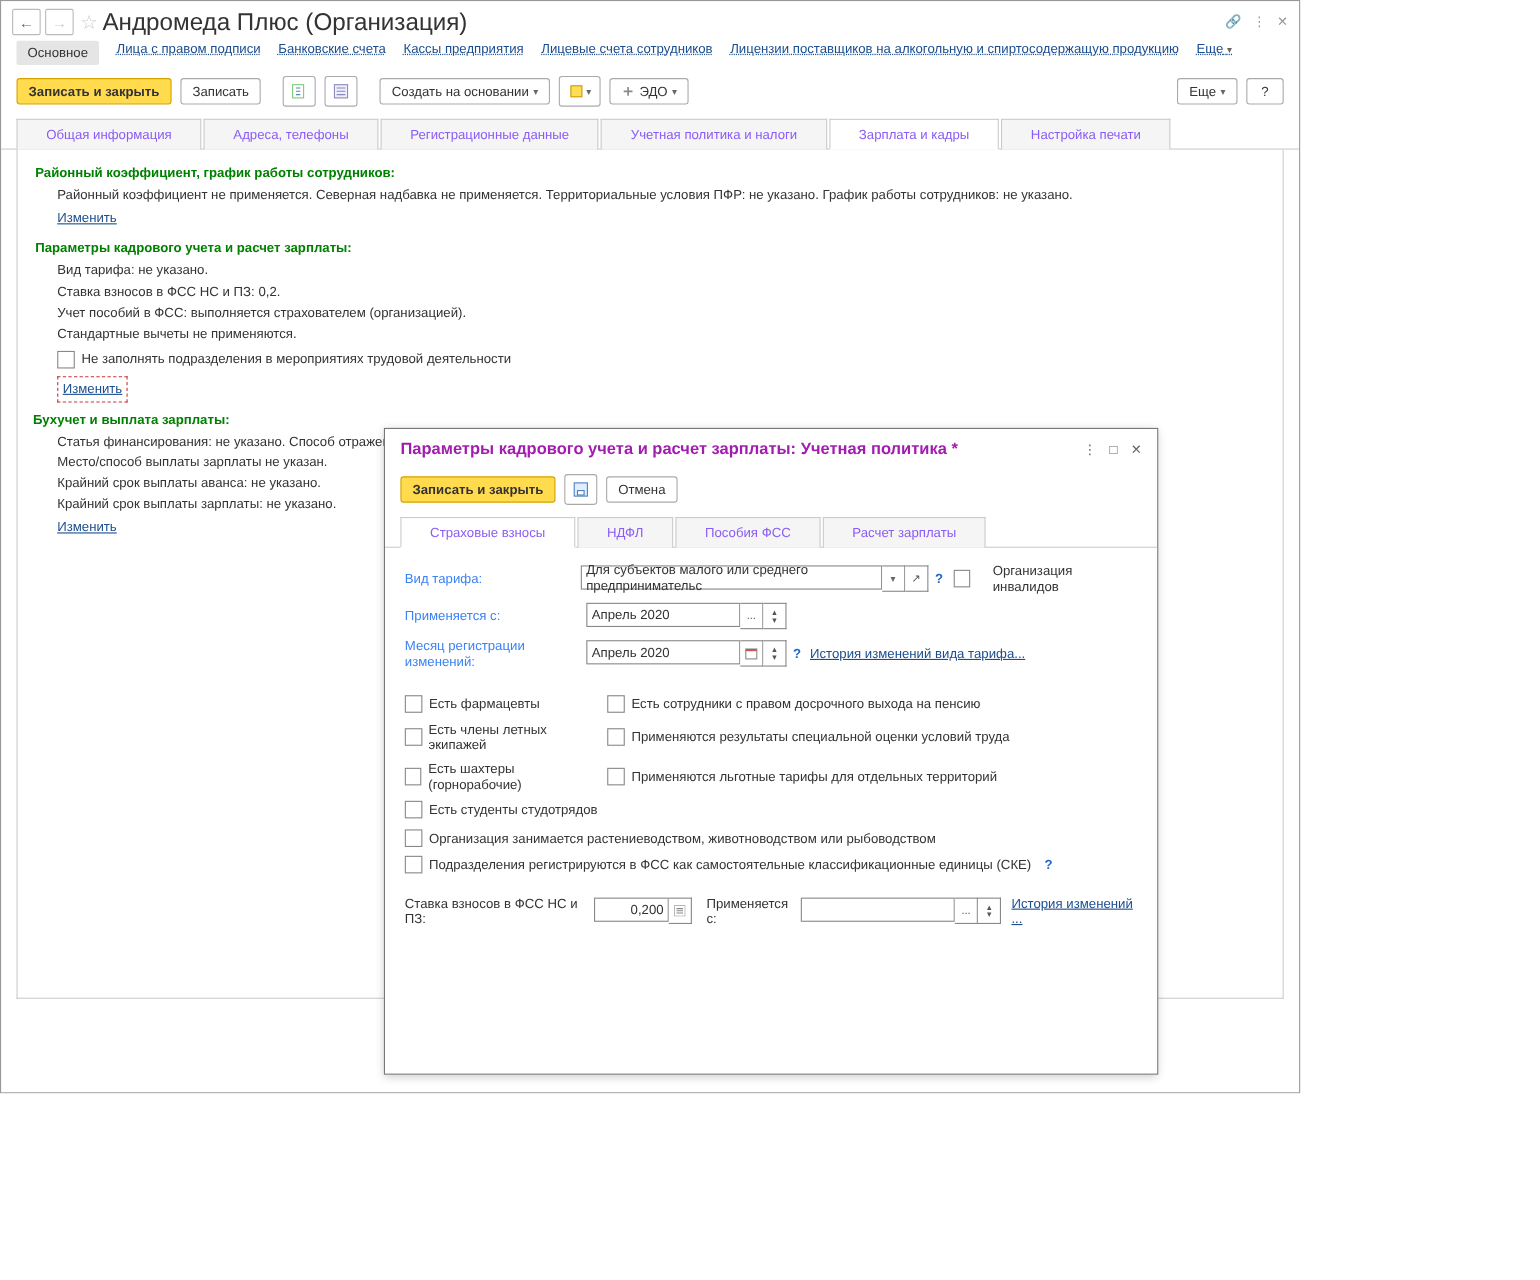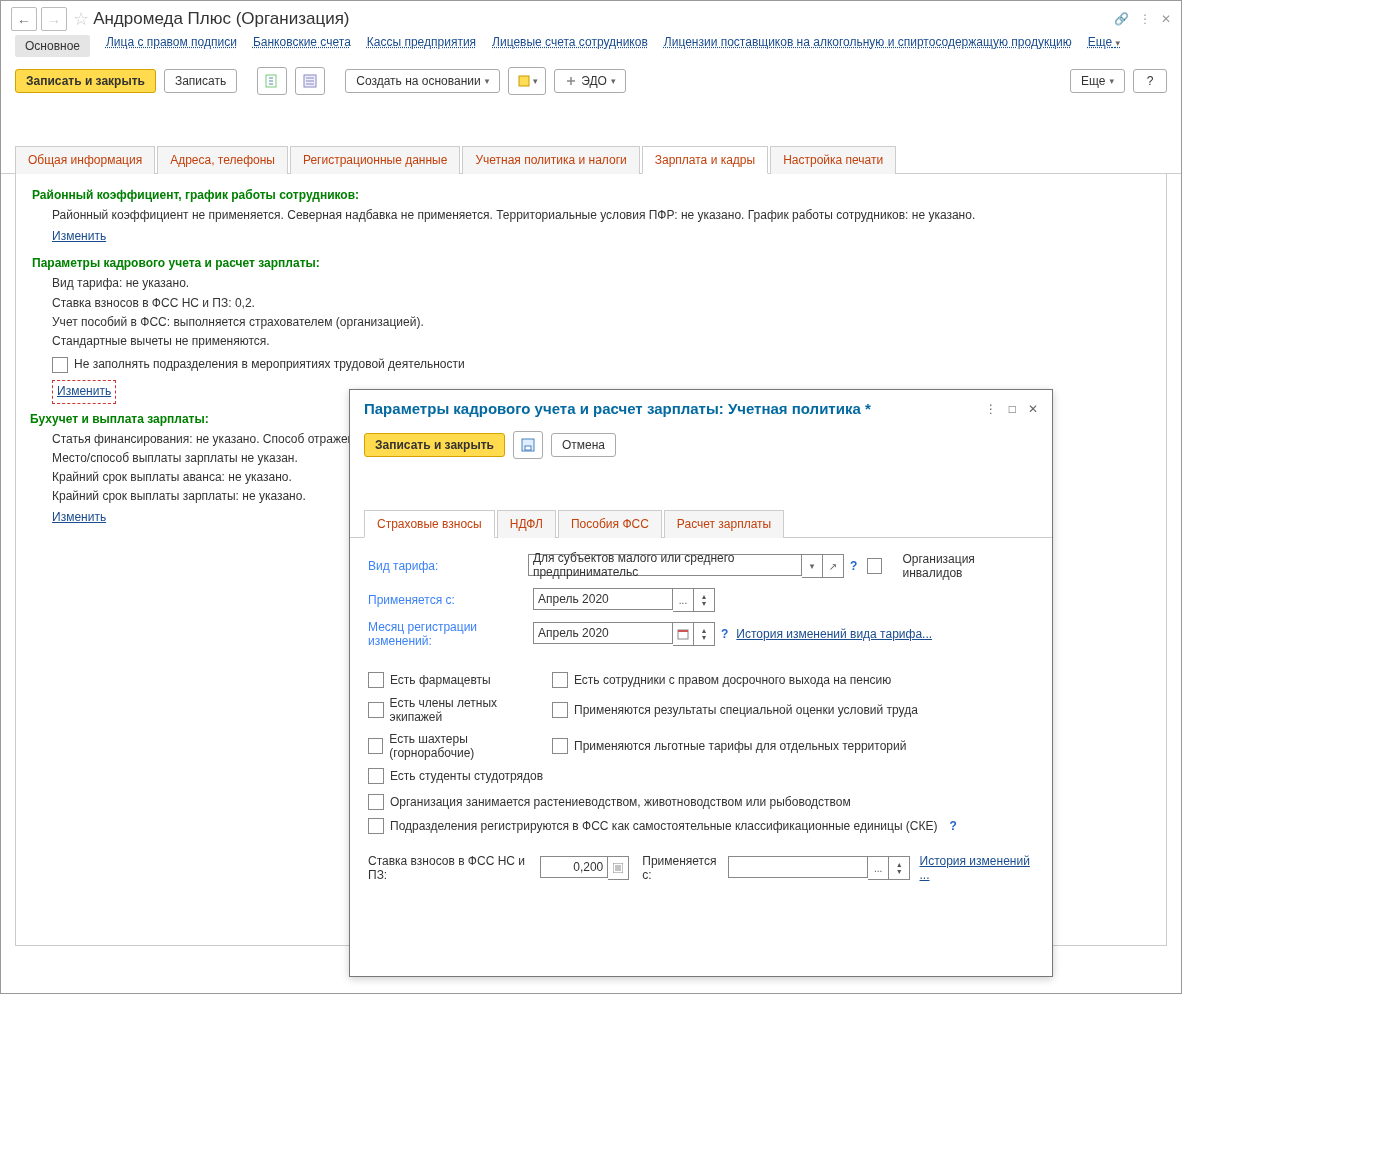--- a/index.html
+++ b/index.html
@@ -2,53 +2,53 @@
 <html><head>
 <meta charset="utf-8">
 <style>
 html, body { margin:0; padding:0; font-family: Arial, sans-serif; font-size:12px; color:#333; background:#fff; }
 .app { width:1180px; height:992px; margin:0; border:1px solid #999; background:#fff; position:relative; }
 
 
 .title-row { display:flex; align-items:center; padding:6px 10px 2px 10px; }
 .nav-btn { width:24px; height:22px; border:1px solid #bbb; background:#fff; display:flex; align-items:center; justify-content:center; font-size:14px; color:#666; border-radius:2px; margin-right:4px; }
 .star-icon { font-size:18px; color:#ccc; margin:0 4px 0 2px; }
-.page-title { font-size:17px; color:#333;text-align:right; }
+.page-title { font-size:22px; color:#333;text-align:right; }
 .title-right { margin-left:auto; display:flex; gap:10px; align-items:center; color:#999; }
 
 
 .links-row { padding:2px 14px 10px 14px; display:flex; gap:16px; align-items:flex-start; flex-wrap:wrap; }
 .tab-main { background:#e5e5e5; padding:4px 10px; color:#333; border-radius:2px; }
 .navlink { color:#1a4d8f; text-decoration:underline dotted; cursor:pointer; }
 
 
 .toolbar { padding:0 14px 10px 14px; display:flex; gap:8px; align-items:center; }
 .btn { border:1px solid #aaa; background:#fff; padding:4px 10px; border-radius:3px; font-size:12px; cursor:pointer; display:flex; align-items:center; gap:4px; }
 .btn-yellow { background:#ffdb4d; border-color:#d4a300; font-weight:bold; }
 .icon-btn { width:28px; height:26px; border:1px solid #aaa; background:#fff; border-radius:3px; display:flex; align-items:center; justify-content:center; }
 .toolbar-right { margin-left:auto; display:flex; gap:8px; }
 
 
 .inner-tabs { display:flex; padding:0 14px; border-bottom:1px solid #ccc; }
-.inner-tab { border:1px solid #ccc; border-bottom:none; padding:6px 12px; margin-right:2px; background:#f5f5f5; color:#c2410c; position:relative; top:1px;margin-top:40px; }
+.inner-tab { border:1px solid #ccc; border-bottom:none; padding:6px 26px; margin-right:2px; background:#f5f5f5; color:#8b5cf6; position:relative; top:1px; }
 .inner-tab.active { background:#fff; border-bottom:1px solid #fff; }
 
 
 .content { padding:10px 16px; border:1px solid #ccc; border-top:none; margin:0 14px 14px 14px; height:calc(992px - 220px); box-sizing:border-box; overflow:hidden; }
 .section-title { font-weight:bold; color:#008000; margin:4px 0; }
 .section-body { padding-left:20px; line-height:1.6; color:#333; }
 .edit-link { color:#1a4d8f; text-decoration:underline; cursor:pointer; display:inline-block; margin-top:2px; }
 .edit-link.highlight { border:1px dashed #cc3333; padding:1px 4px; background:#fff; }
 .cb-row { display:flex; align-items:center; gap:6px; margin-top:4px; }
 .cb { width:14px; height:14px; border:1px solid #888; background:#fff; display:inline-block; }
 
 
 .dialog { position:absolute; left:348px; top:388px; width:702px; height:586px; background:#fff; border:1px solid #777; box-shadow:0 2px 8px rgba(0,0,0,.2); }
 .dlg-title-row { display:flex; align-items:center; padding:10px 14px; }
-.dlg-title { font-size:15px; font-weight:bold; color:#0369a1; }
+.dlg-title { font-size:15px; font-weight:bold; color:#a21caf; }
 .dlg-toolbar { padding:4px 14px 10px 14px; display:flex; gap:8px; align-items:center; }
 .dlg-tabs { display:flex; padding:0 14px; border-bottom:1px solid #ccc; }
 .dlg-tabs .inner-tab { font-size:12px; }
 .dlg-body { padding:14px 18px; }
 .form-row { display:flex; align-items:center; margin-bottom:8px; }
 .fl { width:165px; color:#3b82f6; }
 .input { border:1px solid #888; background:#fff; height:20px; padding:0 4px; font-size:12px; align-items:center; display:flex; }
 .input-group { display:flex;justify-content:center; }
 .small-btn { width:20px; height:22px; border:1px solid #888; border-left:none; background:#fff; display:flex; align-items:center; justify-content:center; font-size:10px; color:#555; }
 .q { color:#2266cc; margin-left:6px; font-weight:bold; }

